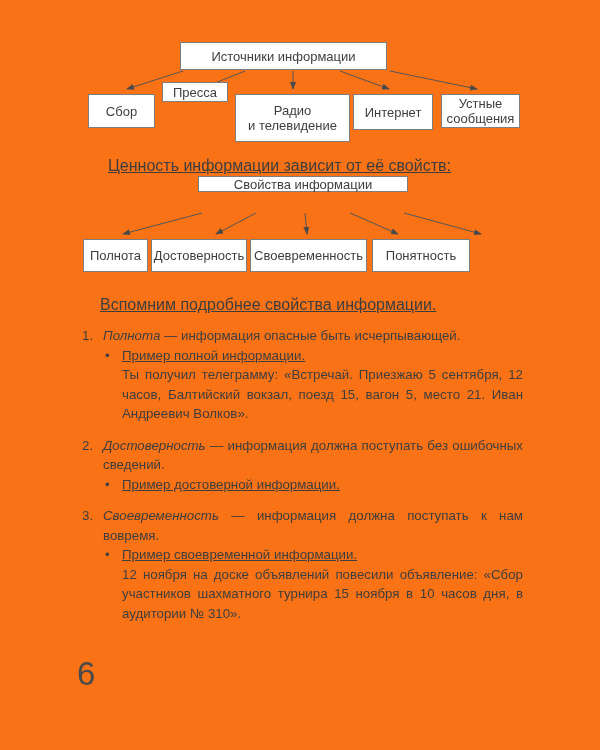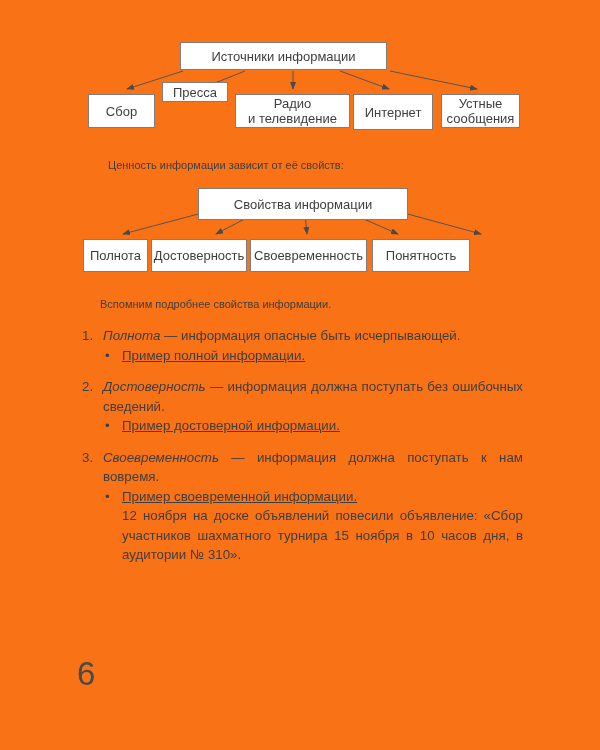--- a/index.html
+++ b/index.html
@@ -24,21 +24,21 @@
     align-items: center;
     justify-content: center;
     text-align: center;
     font-size: 13px;
     line-height: 15px;
     white-space: pre-line;
     z-index: 2;
     box-sizing: border-box;
   }
 
-  .line { position: absolute; font-size: 11px; line-height: 17px; }
+  .line { position: absolute; font-size: 16px; line-height: 17px; text-decoration: underline; }
 
   .list {
     position: absolute;
     left: 82px;
     top: 326px;
     width: 441px;
     font-size: 13.3px;
     line-height: 19.5px;
   }
   .item { position: relative; padding-left: 21px; margin-bottom: 12px; }
@@ -81,45 +81,46 @@
     <line x1="202" y1="213" x2="123" y2="234" marker-end="url(#ah)"></line>
     <line x1="256" y1="213" x2="216" y2="234" marker-end="url(#ah)"></line>
     <line x1="305" y1="213" x2="307" y2="234" marker-end="url(#ah)"></line>
     <line x1="350" y1="213" x2="398" y2="234" marker-end="url(#ah)"></line>
     <line x1="404" y1="213" x2="481" y2="234" marker-end="url(#ah)"></line>
   </svg>
 
   <div class="dbox" style="left:180px;top:42px;width:207px;height:28px">Источники информации</div>
   <div class="dbox" style="left:88px;top:94px;width:67px;height:34px">Сбор</div>
   <div class="dbox" style="left:162px;top:82px;width:66px;height:20px">Пресса</div>
-  <div class="dbox" style="left:235px;top:94px;width:115px;height:34px">Радио
+  <div class="dbox" style="left:235px;top:94px;width:115px;height:48px">Радио
 и телевидение</div>
   <div class="dbox" style="left:353px;top:94px;width:80px;height:36px">Интернет</div>
   <div class="dbox" style="left:441px;top:94px;width:79px;height:34px">Устные
 сообщения</div>
 
   <div class="line" style="left:108px;top:157px">Ценность информации зависит от её свойств:</div>
 
-  <div class="dbox" style="left:198px;top:188px;width:210px;height:32px">Свойства информации</div>
+  <div class="dbox" style="left:198px;top:176px;width:210px;height:16px">Свойства информации</div>
   <div class="dbox" style="left:83px;top:239px;width:65px;height:33px">Полнота</div>
   <div class="dbox" style="left:151px;top:239px;width:96px;height:33px">Достоверность</div>
   <div class="dbox" style="left:250px;top:239px;width:117px;height:33px">Своевременность</div>
   <div class="dbox" style="left:372px;top:239px;width:98px;height:33px">Понятность</div>
 
   <div class="line" style="left:100px;top:296px">Вспомним подробнее свойства информации.</div>
 
   <div class="list">
 
     <div class="item">
       <span class="num">1.</span>
       <div class="head"><i class="term">Полнота</i> <span>— информация опасные быть исчерпывающей.</span></div>
       <div class="ex-title">
         <span class="bullet">•</span>
         <span class="ex-label">Пример полной информации.</span>
       </div>
+      <div class="ex-text">Ты получил телеграмму: «Встречай. Приезжаю 5 сентября, 12 часов, Балтийский вокзал, поезд 15, вагон 5, место 21. Иван Андреевич Волков».</div>
     </div>
 
     <div class="item">
       <span class="num">2.</span>
       <div class="head"><i class="term">Достоверность</i> <span>— информация должна поступать без ошибочных сведений.</span></div>
       <div class="ex-title">
         <span class="bullet">•</span>
         <span class="ex-label">Пример достоверной информации.</span>
       </div>
     </div>

